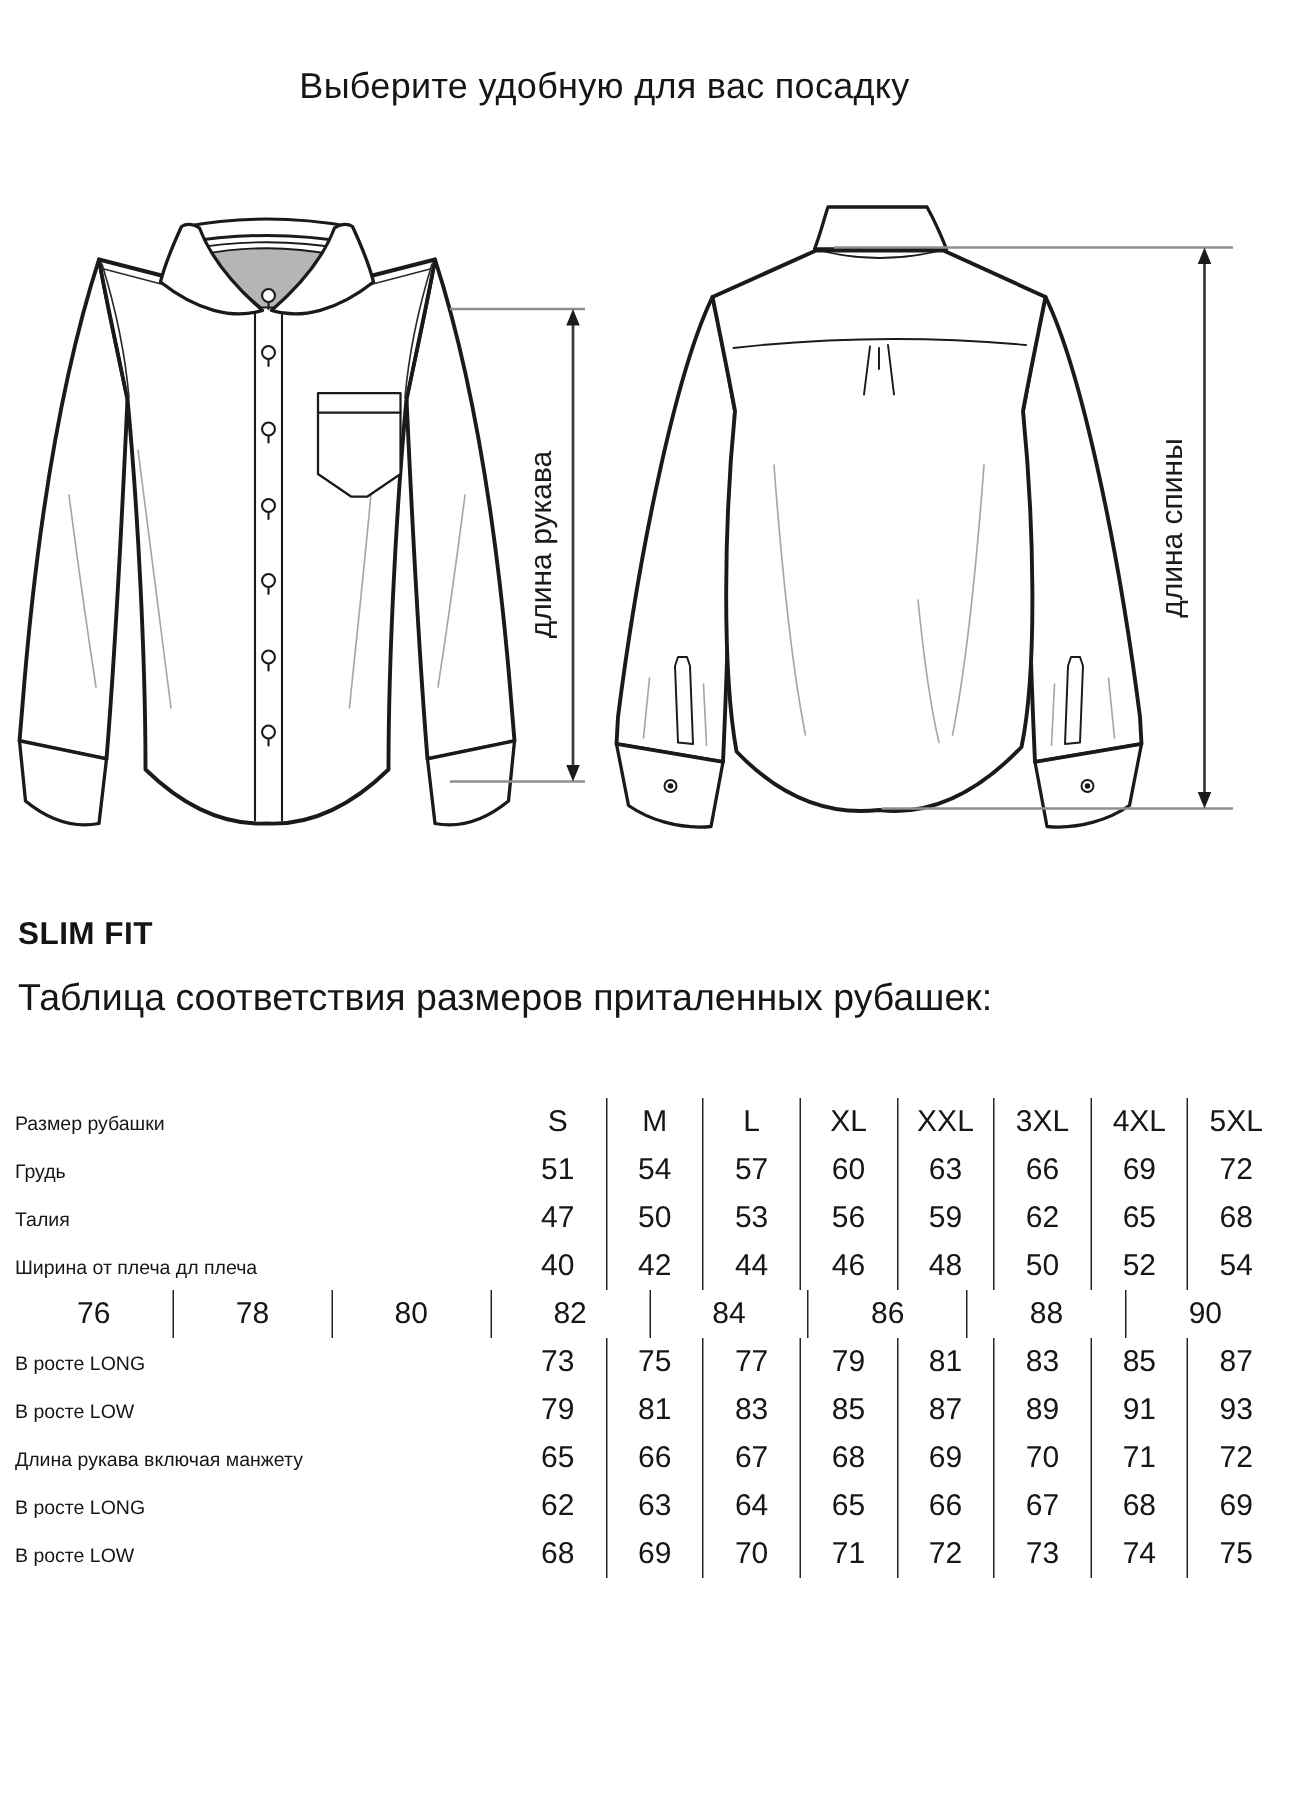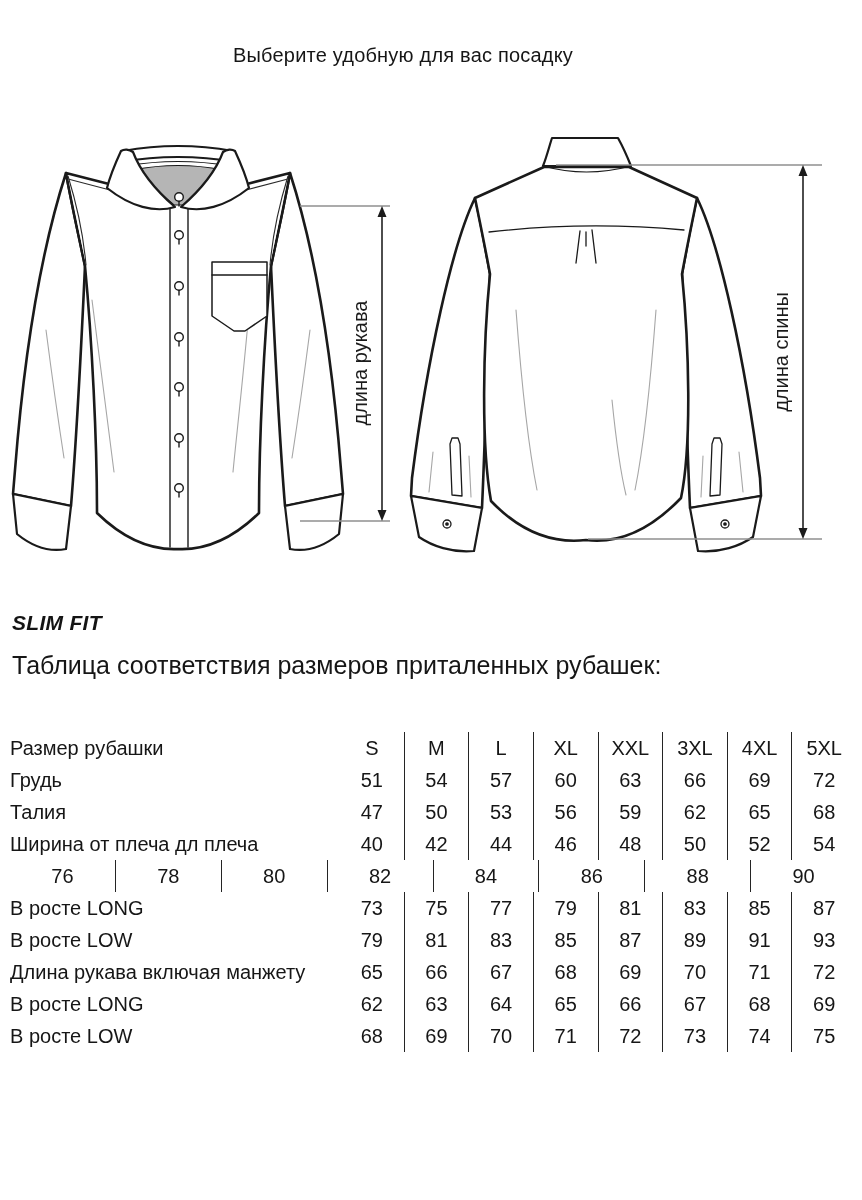--- a/index.html
+++ b/index.html
@@ -2,35 +2,35 @@
 <html><head>
 <meta charset="utf-8">
 <style>
   html,body{margin:0;padding:0;background:#fff;}
   .page{
     position:relative;width:862px;height:1200px;background:#ffffff;overflow:hidden;
     font-family:"Liberation Sans",sans-serif;color:#1b1b1b;
   }
   .page-title{
     position:absolute;left:0;top:44px;width:806px;text-align:center;
-    font-size:20px;font-weight:400;letter-spacing:.2px;color:#161616;
+    font-size:24px;font-weight:400;letter-spacing:.2px;color:#161616;
   }
   .figure{position:absolute;left:0;top:130px;width:862px;height:470px;}
   .figure svg{display:block;}
   .fit-heading{
     position:absolute;left:12px;top:611px;font-size:21px;font-weight:700;
-    letter-spacing:.3px;color:#141414;font-style:italic;
+    letter-spacing:.3px;color:#141414;
   }
   .fit-subtitle{
     position:absolute;left:12px;top:651px;font-size:25px;font-weight:400;color:#161616;
   }
   .size-table{position:absolute;left:10px;top:732px;width:846px;}
   .t-row{display:flex;height:32px;}
   .t-label{
-    width:330px;display:flex;align-items:center;font-size:20px;color:#161616;
+    width:330px;display:flex;align-items:center;font-size:13px;color:#161616;
     white-space:nowrap;
   }
   .t-cell{
     flex:1;display:flex;align-items:center;justify-content:center;
     font-size:20px;color:#161616;border-right:1.2px solid #242424;
   }
   .t-row .t-cell:last-child{border-right:0;}
 </style>
 </head>
 <body>

